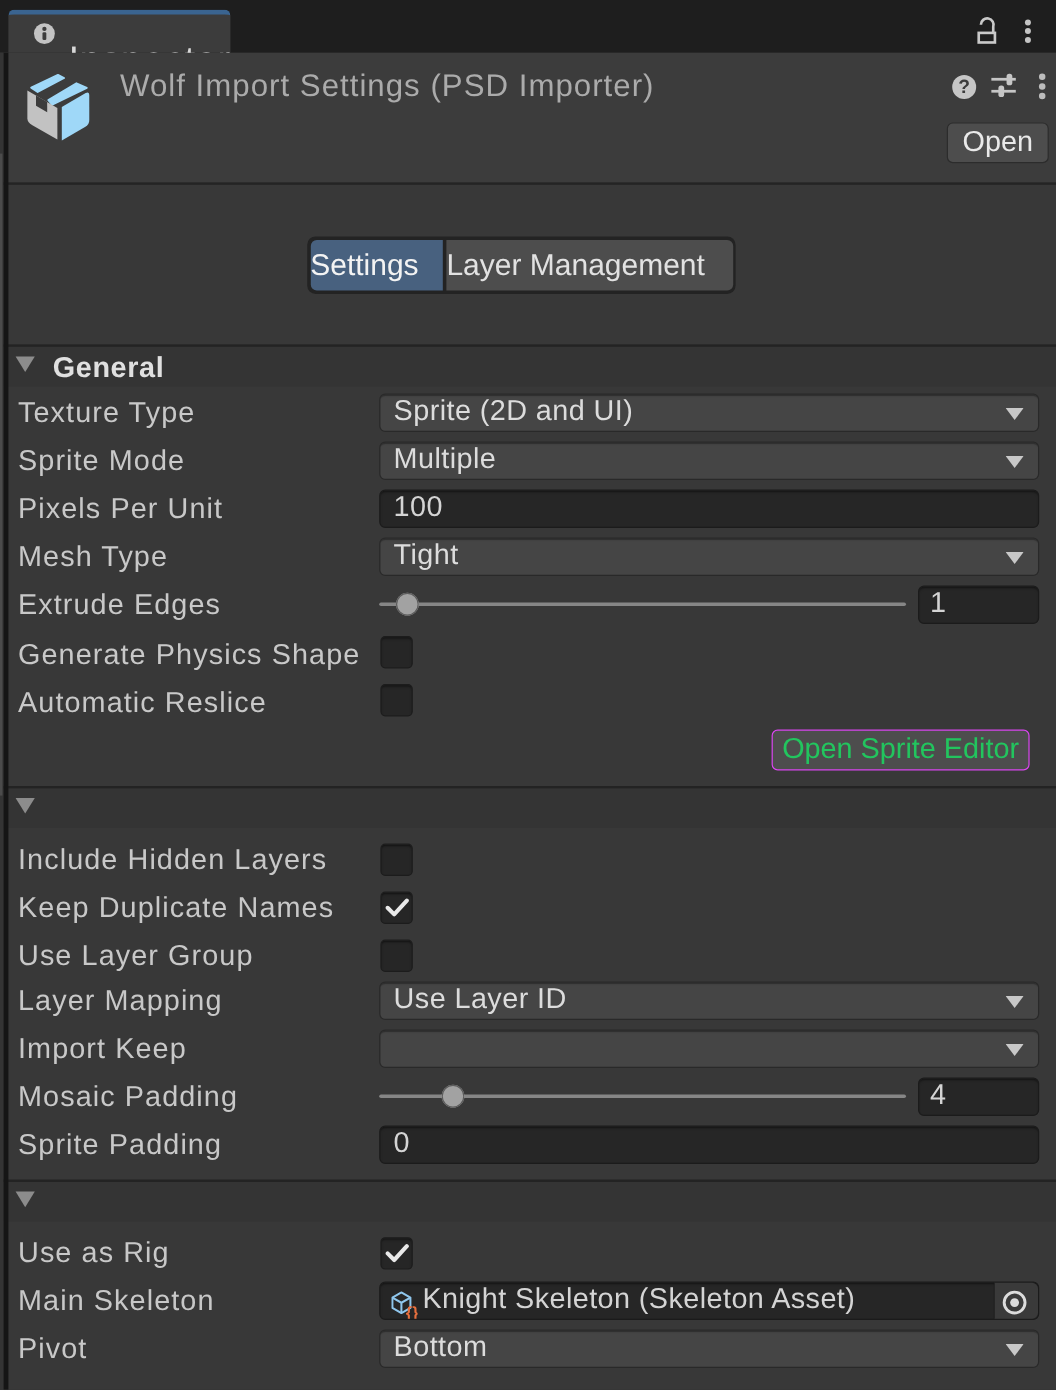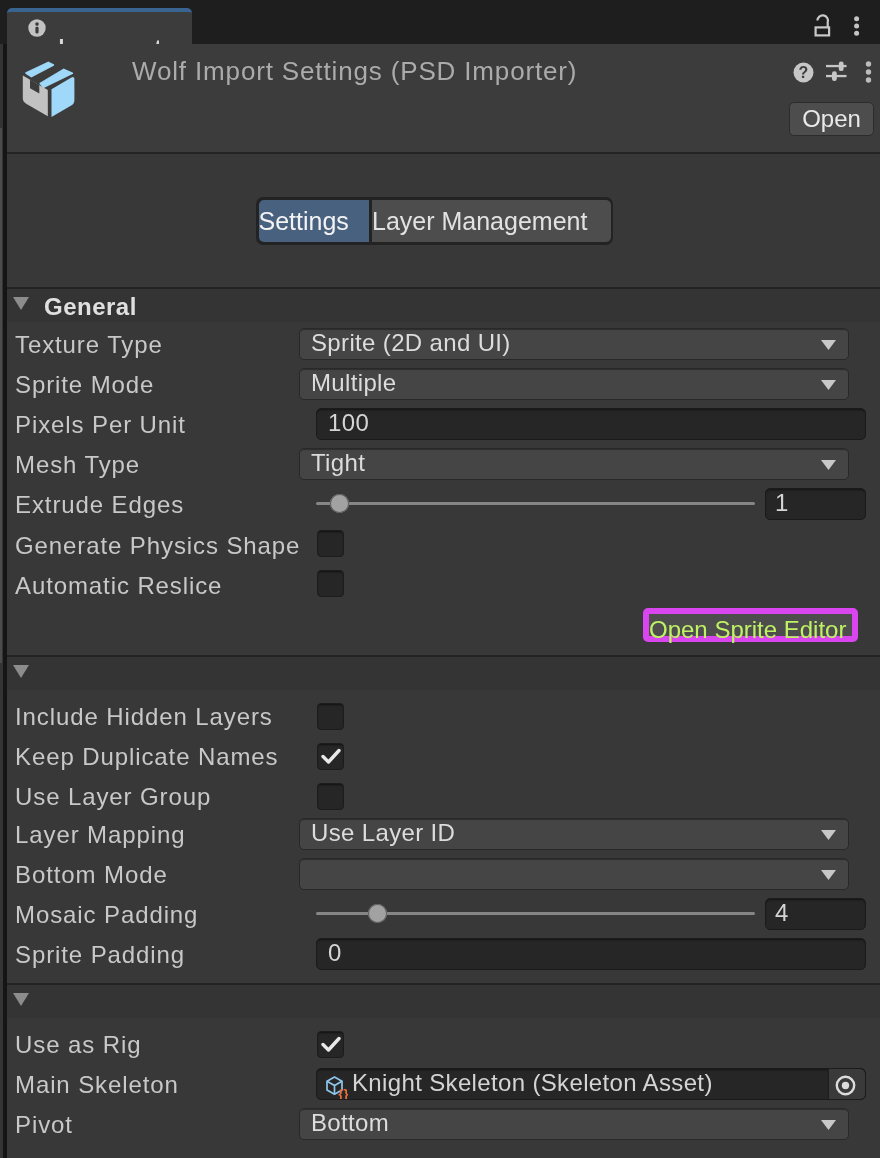--- a/index.html
+++ b/index.html
@@ -7,21 +7,21 @@
     font-family:"Liberation Sans", sans-serif; }
   .abs { position:absolute; }
   
   #topbar { left:0; top:0; width:880px; height:44px; background:#1e1e1e; }
   #tab { left:7px; top:8px; width:185px; height:36px; background:#3c3c3c;
     border-radius:5px 5px 0 0; border-top:4.5px solid #3a6490; }
   #tabtext { left:57px; top:32px; font-size:32px; letter-spacing:0.4px; color:#d8d8d8; }
   
   #header { left:0; top:44px; width:880px; height:110px; background:#3c3c3c;
     border-bottom:2px solid #242424; }
-  #title { left:100px; top:56px; font-size:26px; letter-spacing:0.85px; color:#ababab;margin-left:32px; }
+  #title { left:100px; top:56px; font-size:26px; letter-spacing:0.85px; color:#ababab; }
   #openbtn { left:789px; top:102px; width:85px; height:34px; background:#4d4d4d;
     border:1px solid #2c2c2c; border-radius:5px; color:#e9e9e9; font-size:24px;
     text-align:center; line-height:31px; }
   
   #ledge1 { left:0; top:44px; width:3px; height:1114px; background:#343434; z-index:40; }
   #ledge1b { left:0; top:128px; width:2px; height:535px; background:#4b4b4b; z-index:41; }
   #ledge2 { left:3px; top:44px; width:4px; height:1114px; background:#151515; z-index:40; }
   
   #seggroup { left:256px; top:197px; width:357px; height:48px; background:#232323; border-radius:7px; }
   .seg { top:200px; height:42px; font-size:25px; text-align:left; line-height:42px; }
@@ -29,41 +29,41 @@
   #seg2 { left:372px; width:238.5px; background:#4d4d4d; color:#e2e2e2; border-radius:0 5px 5px 0; }
   
   .sect { left:0; width:880px; height:35px; background:#343434; border-top:2px solid #232323; }
   .sect .tri { position:absolute; left:13px; top:8px; width:0; height:0;
     border-left:8.5px solid transparent; border-right:8.5px solid transparent;
     border-top:13px solid #8c8c8c; }
   .sect .st { position:absolute; left:44px; top:4px; font-size:24px; font-weight:bold;
     letter-spacing:0.5px; color:#e0e0e0; }
   
   .lbl { left:15px; font-size:24px; letter-spacing:0.9px; color:#c8c8c8; }
-  .ddl { left:299px; width:550px; height:32px; background:#454545;
+  .ddl { left:316px; width:550px; height:32px; background:#454545;
     border:1px solid #292929; border-radius:5px;
     box-shadow: inset 0 2px 1px -1px rgba(0,0,0,0.35); }
   .ddl .dt { position:absolute; left:11px; top:0px; font-size:24px; letter-spacing:0.35px; color:#dcdcdc; }
   .ddl svg.ar { position:absolute; right:12px; top:11px; }
   .tf { left:316px; width:550px; height:32px; background:#262626;
     border:1px solid #1b1b1b; border-radius:5px;
     box-shadow: inset 0 2px 2px -1px rgba(0,0,0,0.5); }
   .tf .dt { position:absolute; left:11px; top:0px; font-size:24px; letter-spacing:0.35px; color:#d4d4d4; }
   .cb { left:317px; width:27px; height:27px; background:#262626;
     border:1px solid #1c1c1c; border-radius:4px;
     box-shadow: inset 0 2px 2px -1px rgba(0,0,0,0.55); }
   .track { left:316px; width:439px; height:3px; background:#868686; border-radius:2px; }
   .knob { width:19px; height:19px; background:#a2a2a2; border-radius:50%; box-shadow:0 0 0 1px #5c5c5c inset; }
   .vbox { left:765px; width:101px; height:32px; background:#262626;
     border:1px solid #1b1b1b; border-radius:5px;
     box-shadow: inset 0 2px 2px -1px rgba(0,0,0,0.5); }
   .vbox .dt { position:absolute; left:9px; top:0px; font-size:24px; color:#d4d4d4; }
   #spritebtn { left:643px; top:608px; width:215px; height:34px; background:#4d4d4d;
-    border:6px solid #d946ef; border-radius:5px; color:#bef264; font-size:24px;
-    line-height:31px; }
+    border:1px solid #d946ef; border-radius:5px; color:#22c55e; font-size:24px;
+    text-align:center; line-height:31px; }
 </style>
 </head>
 <body>
 <div class="abs" id="topbar"></div>
 <div class="abs" id="tab"></div>
 <svg class="abs" style="left:27.5px;top:19px" width="18" height="18" viewBox="0 0 18 18">
   <circle cx="9" cy="9" r="8.7" fill="#c3c3c3"></circle>
   <circle cx="9" cy="5.1" r="1.8" fill="#3c3c3c"></circle>
   <rect x="7.4" y="7.8" width="3.2" height="6.6" rx="1.1" fill="#3c3c3c"></rect>
 </svg>
@@ -169,21 +169,21 @@
   </div>
 <div class="abs lbl" style="top:782.5px">Use Layer Group</div>
 <div class="abs cb" style="top:783px"></div>
 <div class="abs lbl" style="top:820.5px">Layer Mapping</div>
 <div class="abs ddl" style="top:818px">
     <div class="dt">Use Layer ID</div>
   <svg class="ar" width="15" height="10" viewBox="0 0 15 10">
       <polygon points="0,0 15,0 7.5,10" fill="#c8c8c8"></polygon>
     </svg>
   </div>
-<div class="abs lbl" style="top:860.5px">Bottom Mode</div>
+<div class="abs lbl" style="top:860.5px">Import Keep</div>
 <div class="abs ddl" style="top:858px">
   <svg class="ar" width="15" height="10" viewBox="0 0 15 10">
       <polygon points="0,0 15,0 7.5,10" fill="#c8c8c8"></polygon>
     </svg>
   </div>
 <div class="abs lbl" style="top:900.5px">Mosaic Padding</div>
 <div class="abs track" style="top:912px"></div>
 <div class="abs knob" style="left:368px;top:904px"></div>
 <div class="abs vbox" style="top:898px">
     <div class="dt">4</div>

